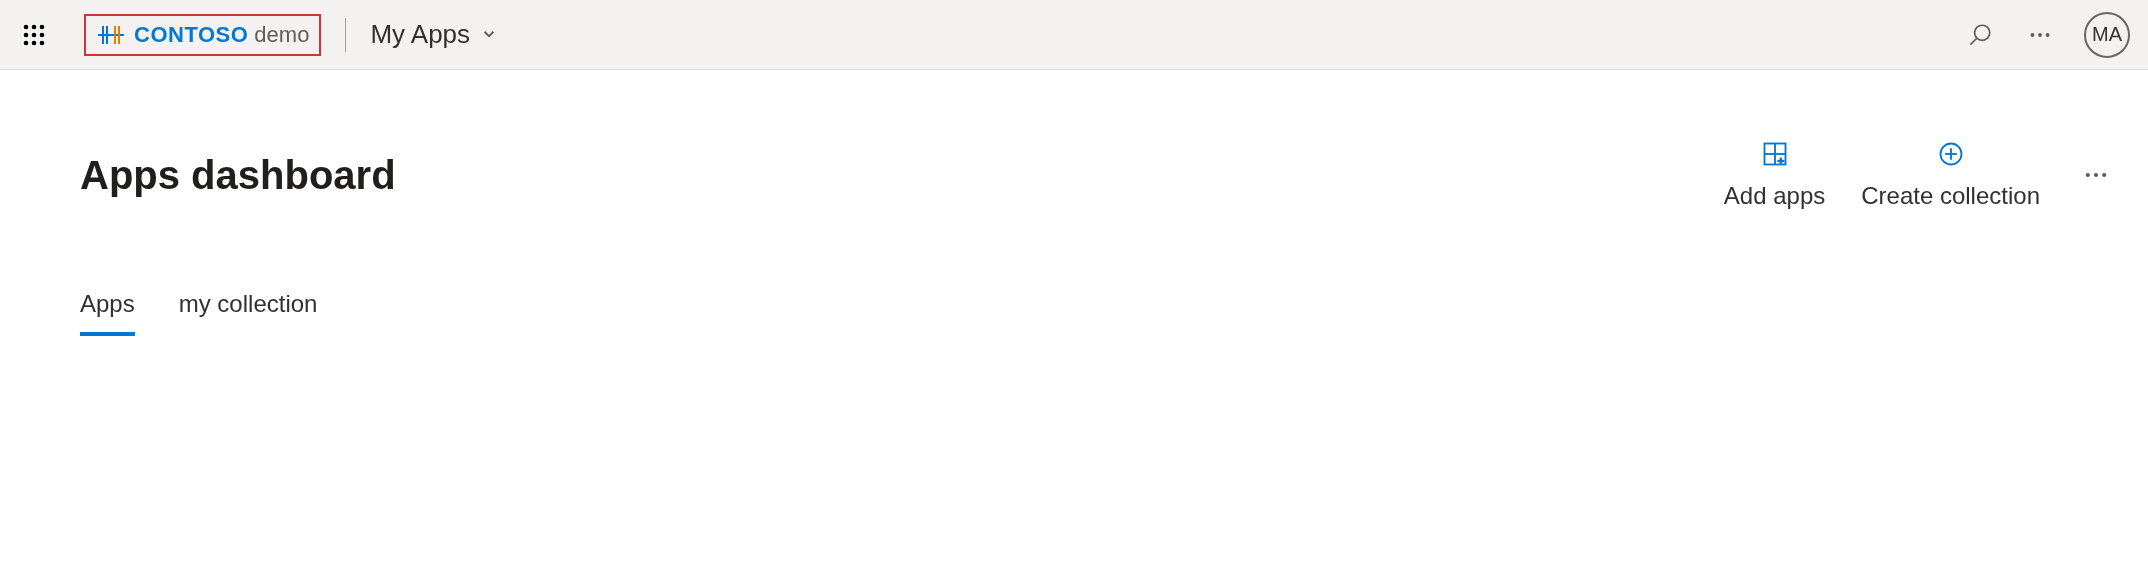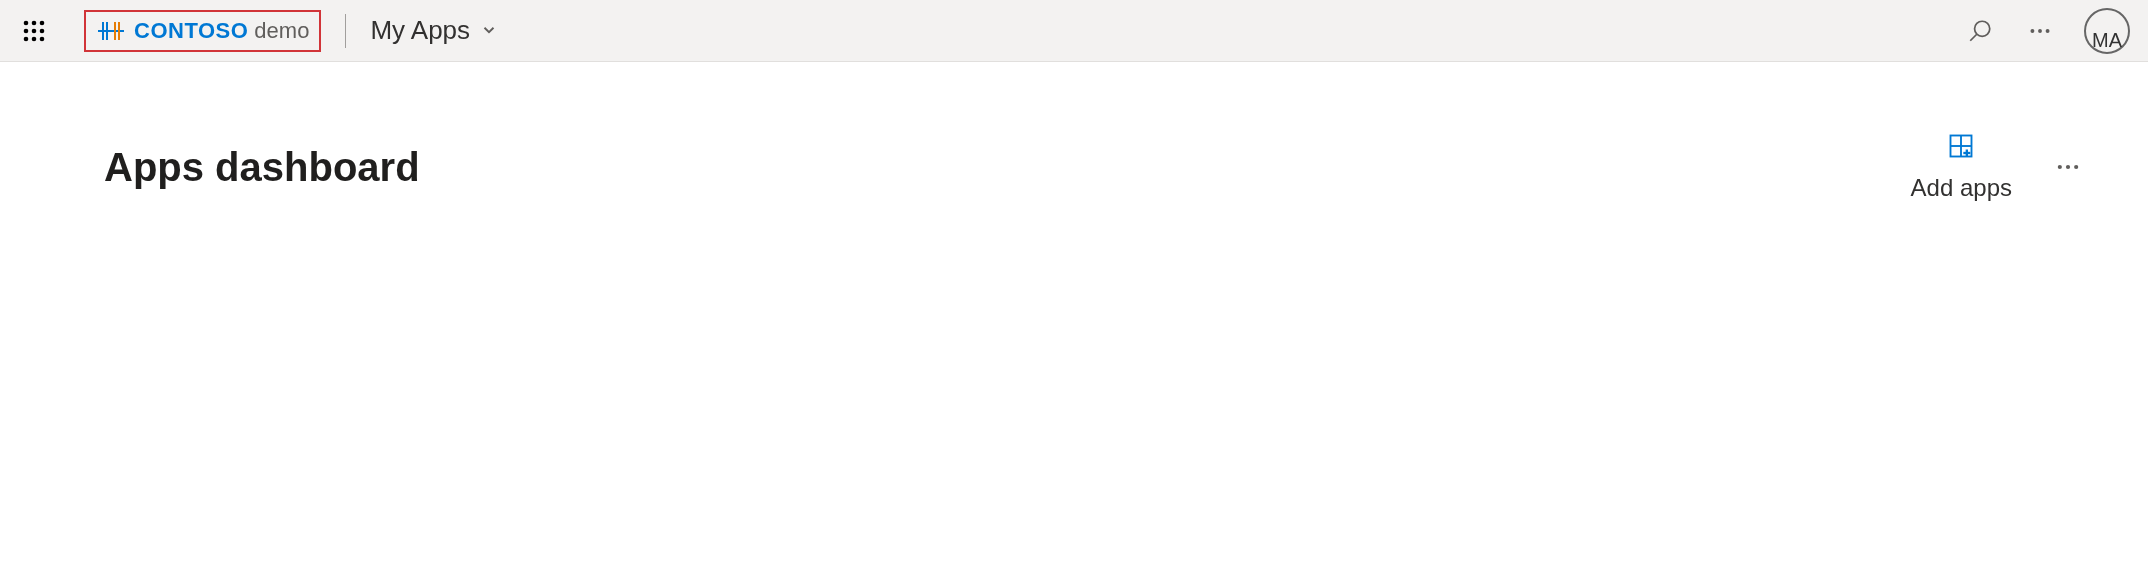--- a/index.html
+++ b/index.html
@@ -1,18 +1,18 @@
 <!DOCTYPE html>
 <html><head>
 <meta charset="utf-8">
 <style>
   * { box-sizing: border-box; }
   html, body { margin:0; padding:0; font-family: "Segoe UI", Arial, sans-serif; background:#fff; color:#323130; }
   .header {
-    height:62px;
+    height:70px;
     background:#f3f2f1;
     border-bottom:1px solid #e1dfdd;
     display:flex;
     align-items:center;
     padding:0 4px;
   }
   .waffle {
     width:60px; height:60px;
     display:flex; align-items:center; justify-content:center;
     cursor:pointer;
@@ -52,29 +52,28 @@
   .spacer { flex:1 1 auto; }
   .icon-btn {
     width:60px; height:60px;
     display:flex; align-items:center; justify-content:center;
     cursor:pointer;
     color:#605e5c;
   }
   .avatar {
     width:46px; height:46px; border-radius:50%;
     border:2px solid #666;
-    display:flex; align-items:flex-end; justify-content:center;
+    display:flex; align-items:center; justify-content:center;
     font-size:20px; color:#333;
     margin:0 14px;
     cursor:pointer;
   }
   .content {
-    padding:70px 60px 0 80px;
+    padding:70px 32px 0 80px;
     max-width:none;
-    margin-left:24px;
   }
   .title-row {
     display:flex; align-items:center;
   }
   .page-title {
     font-size:40px;
     font-weight:600;
     color:#201f1e;
     flex:0 0 auto;
     margin:0;
@@ -183,23 +182,35 @@
       <div class="action">
         <svg width="28" height="28" viewBox="0 0 24 24" fill="none" stroke="#0078d4" stroke-width="1.6">
           <rect x="3" y="3" width="18" height="18"></rect>
           <line x1="12" y1="3" x2="12" y2="21"></line>
           <line x1="3" y1="12" x2="21" y2="12"></line>
           <line x1="17" y1="15" x2="17" y2="21" stroke-width="2"></line>
           <line x1="14" y1="18" x2="20" y2="18" stroke-width="2"></line>
         </svg>
         <span>Add apps</span>
       </div>
+      <div class="action">
+        <svg width="28" height="28" viewBox="0 0 24 24" fill="none" stroke="#0078d4" stroke-width="1.6">
+          <circle cx="12" cy="12" r="9"></circle>
+          <line x1="12" y1="7" x2="12" y2="17"></line>
+          <line x1="7" y1="12" x2="17" y2="12"></line>
+        </svg>
+        <span>Create collection</span>
+      </div>
       <div class="more">
         <svg width="28" height="28" viewBox="0 0 24 24" fill="#605e5c">
           <circle cx="5" cy="12" r="1.8"></circle>
             <circle cx="12" cy="12" r="1.8"></circle>
             <circle cx="19" cy="12" r="1.8"></circle>
         </svg>
       </div>
     </div>
   </div>
 
+  <div class="tabs">
+    <div class="tab active">Apps</div>
+    <div class="tab">my collection</div>
+  </div>
 </div>
 
 </body></html>

